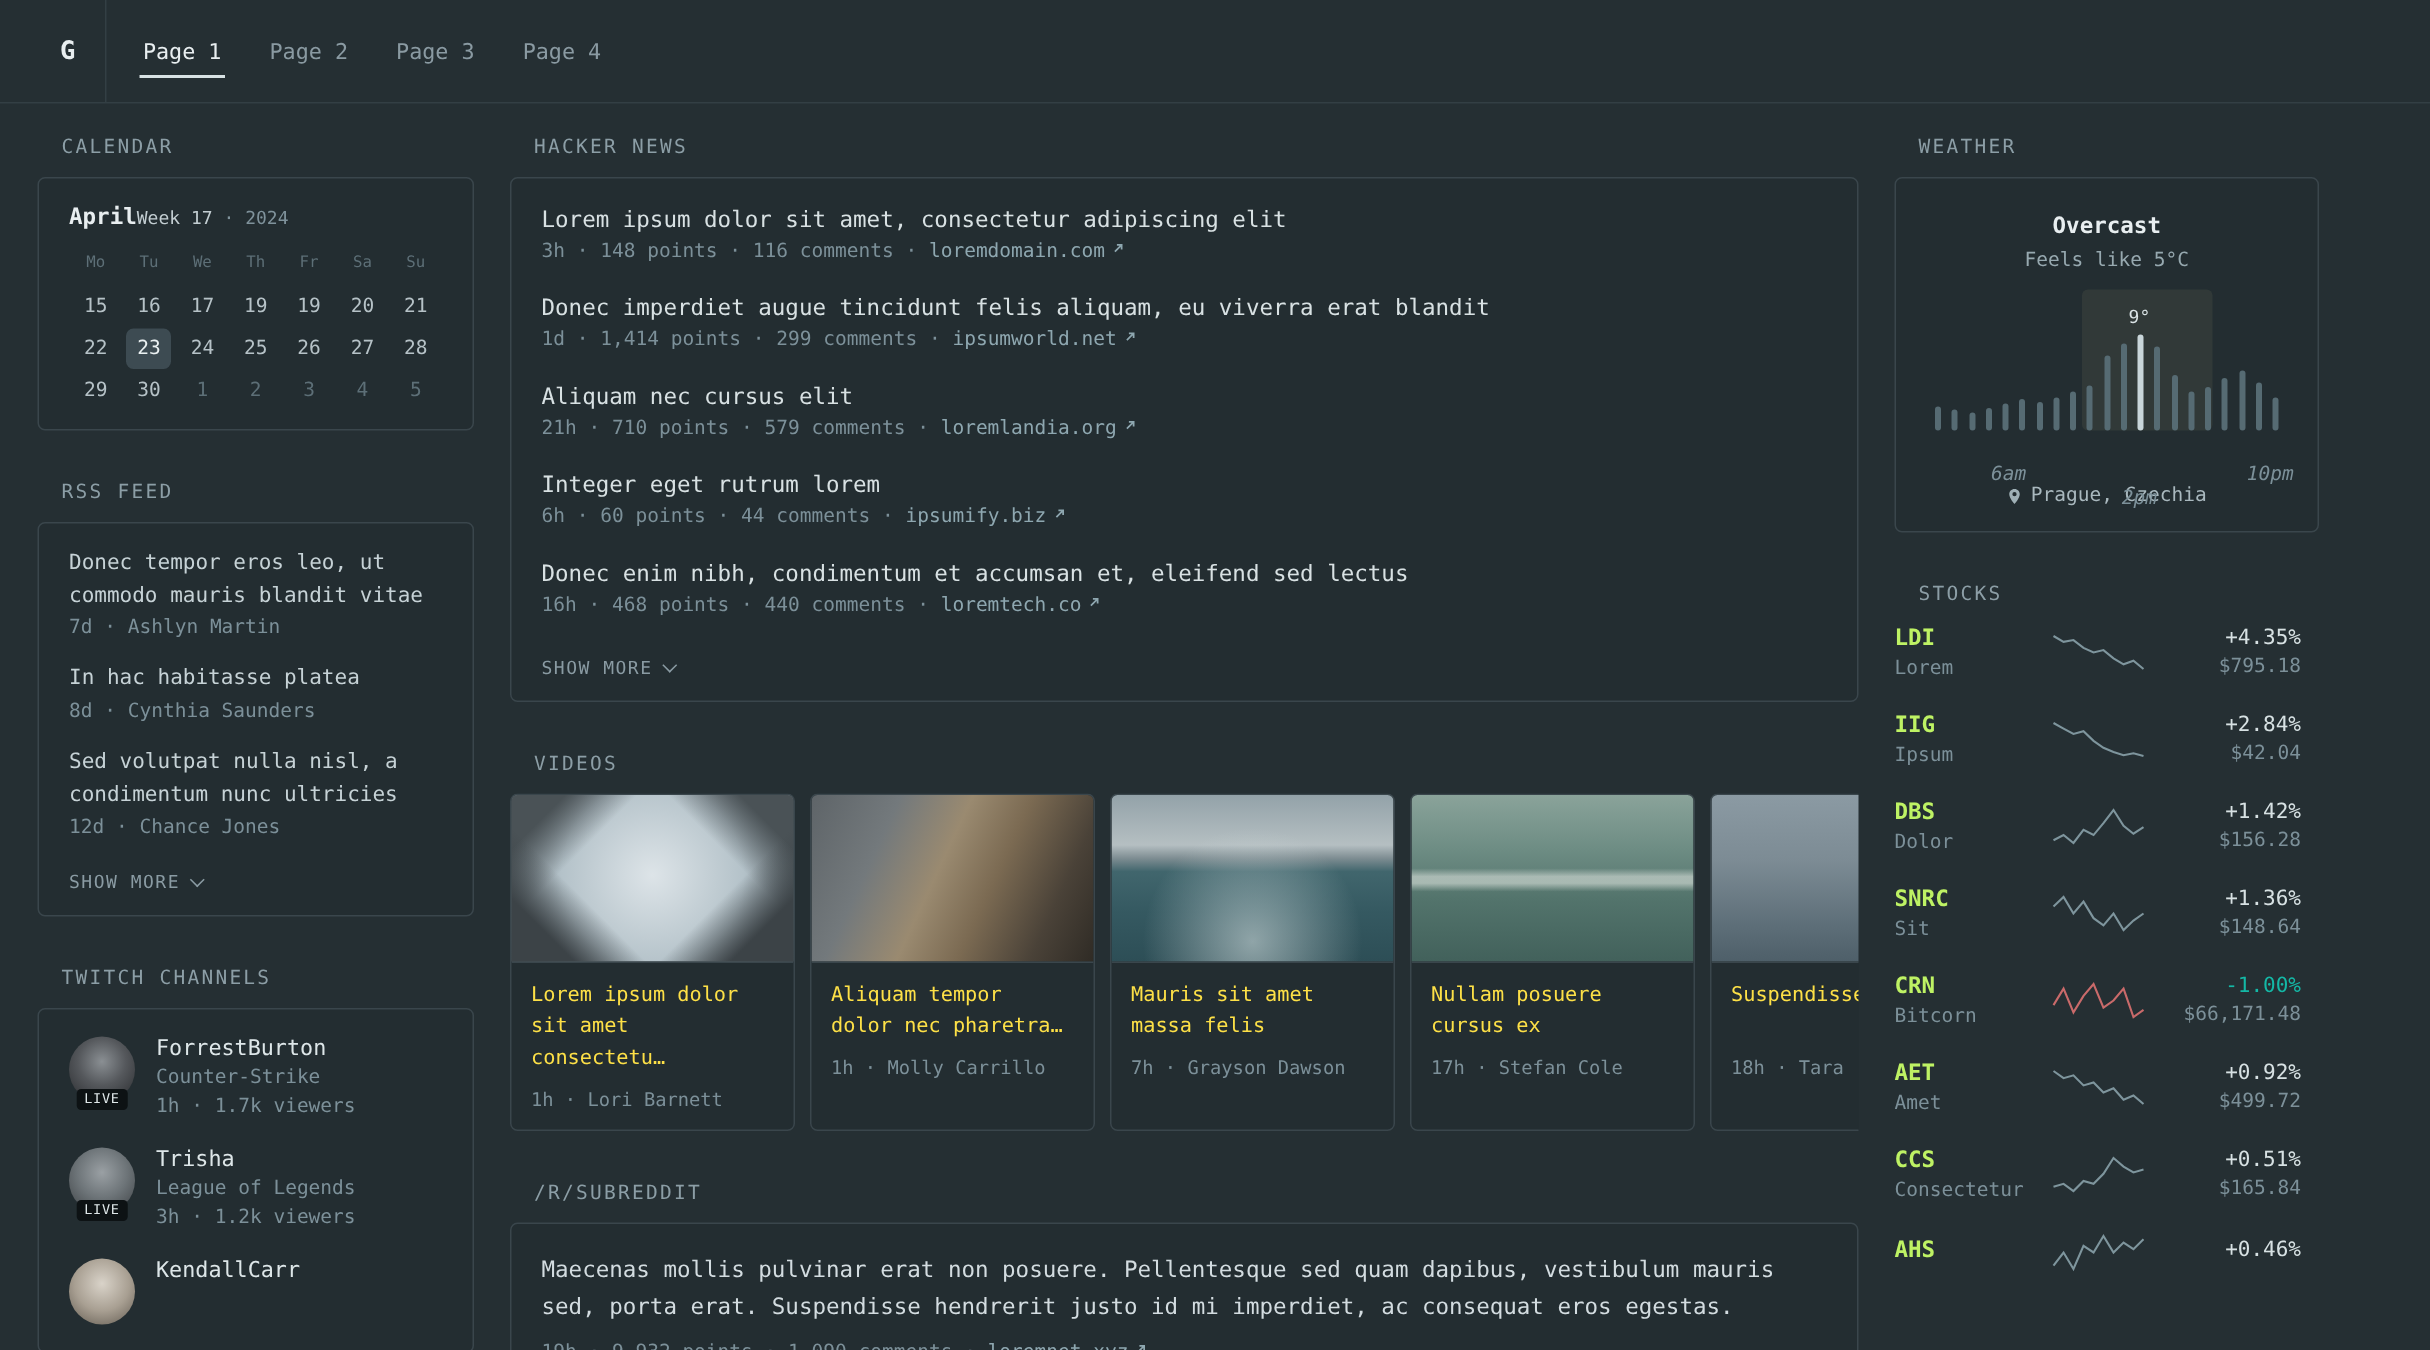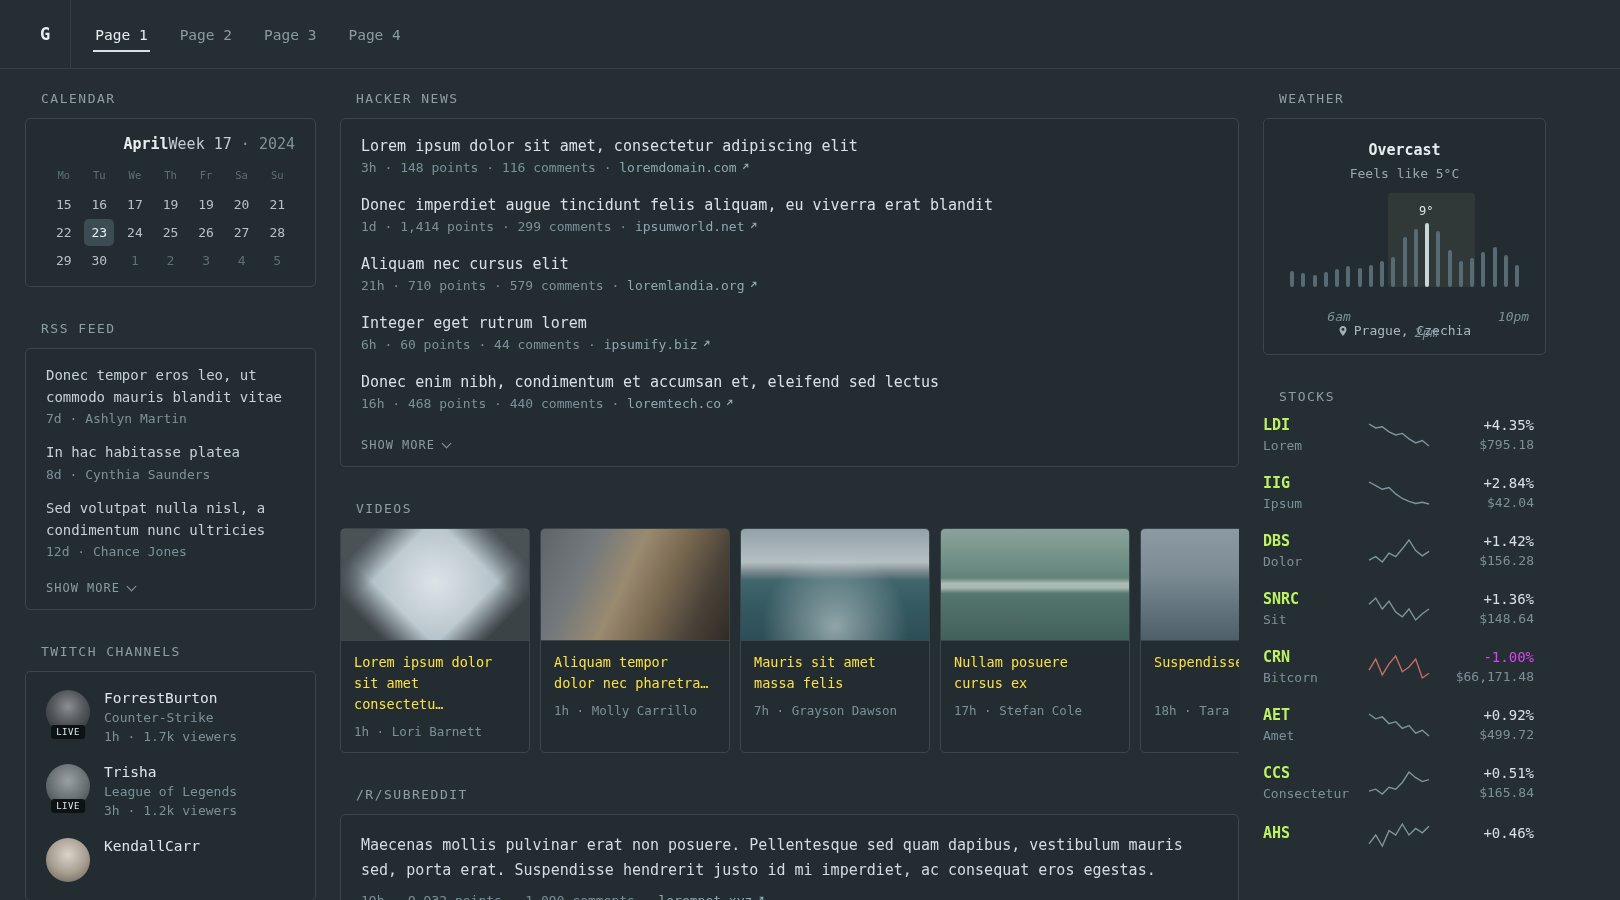--- a/index.html
+++ b/index.html
@@ -80,23 +80,23 @@
     transform: rotate(45deg);
     margin-left: 8px;
     margin-top: -4px;
   }
   .meta { font-size: 13px; color: #7c9099; }
   .domain { color: #8ea7b0; cursor: pointer; white-space: nowrap; }
   .ext-arrow { margin-left: 4px; vertical-align: 1px; }
 
   
   .calendar-card { padding: 16px 20px 12px; }
-  .cal-head { display: flex; justify-content: flex-end; align-items: baseline; margin-bottom: 10px; }
+  .cal-head { display: flex; justify-content: flex-start; align-items: baseline; margin-bottom: 10px; }
   .cal-month { font-size: 15px; font-weight: bold; color: #e8eef0; }
-  .cal-meta { font-size: 15px; color: #c3ced2; }
+  .cal-meta { font-size: 12px; color: #c3ced2; }
   .cal-meta .dim { color: #7f929b; }
   .cal-grid { display: grid; grid-template-columns: repeat(7, 1fr); row-gap: 1px; text-align: center; }
   .cal-dow { font-size: 10.5px; color: #5d6f77; padding: 6px 0 9px; }
   .cal-cell {
     font-size: 13px; color: #b6c2c7;
     width: 30px; padding: 6px 0;
     justify-self: center;
     border-radius: 5px;
   }
   .cal-cell.sel { background: #3d4b52; color: #eaf0f1; }
@@ -188,21 +188,21 @@
     display: grid;
     grid-template-columns: 1fr 66px 1fr;
     align-items: center;
     margin-bottom: 21px;
     cursor: pointer;
   }
   .stock-sym { font-size: 15px; font-weight: bold; color: #bef264; }
   .stock-name { font-size: 13px; color: #7c9099; margin-top: 4px; }
   .stock-right { text-align: right; }
   .stock-change { font-size: 14px; color: #d7e1e3; }
-  .stock-change.neg { color: #d946ef; }
+  .stock-change.neg { color: #14b8a6; }
   .stock-price { font-size: 13px; color: #7c9099; margin-top: 4px; }
   .spark { display: block; margin: 0 auto; }
 </style>
 </head>
 <body>
 
 <header class="topnav">
   <div class="logo">G</div>
   <div class="nav-divider"></div>
   <nav class="tabs">

